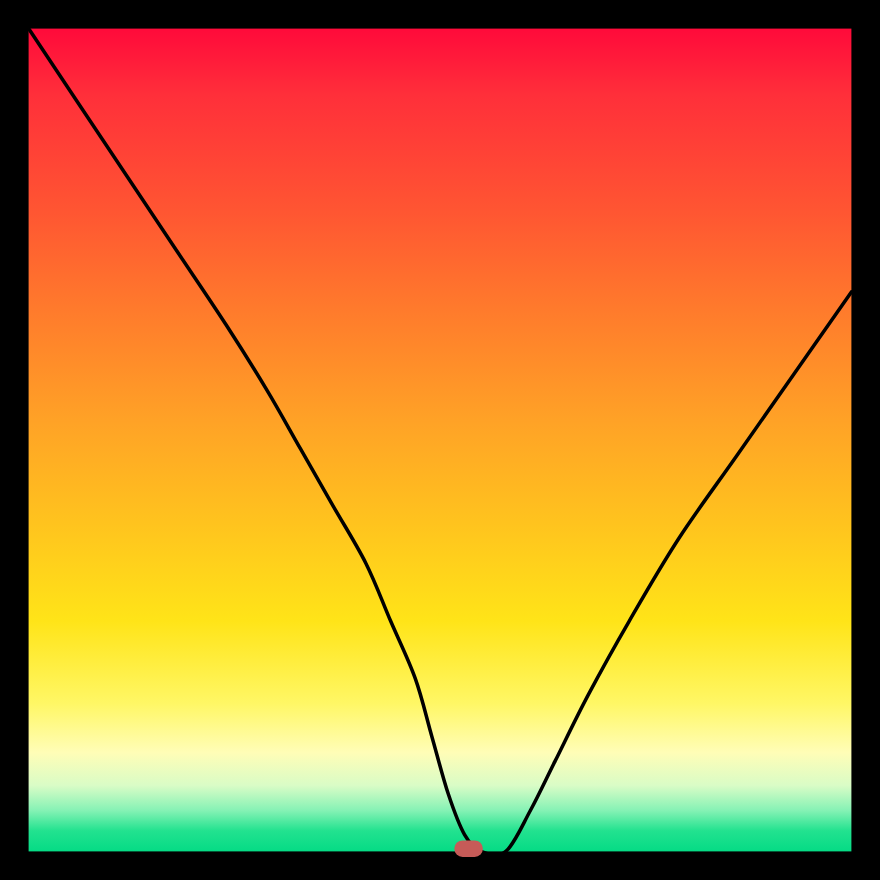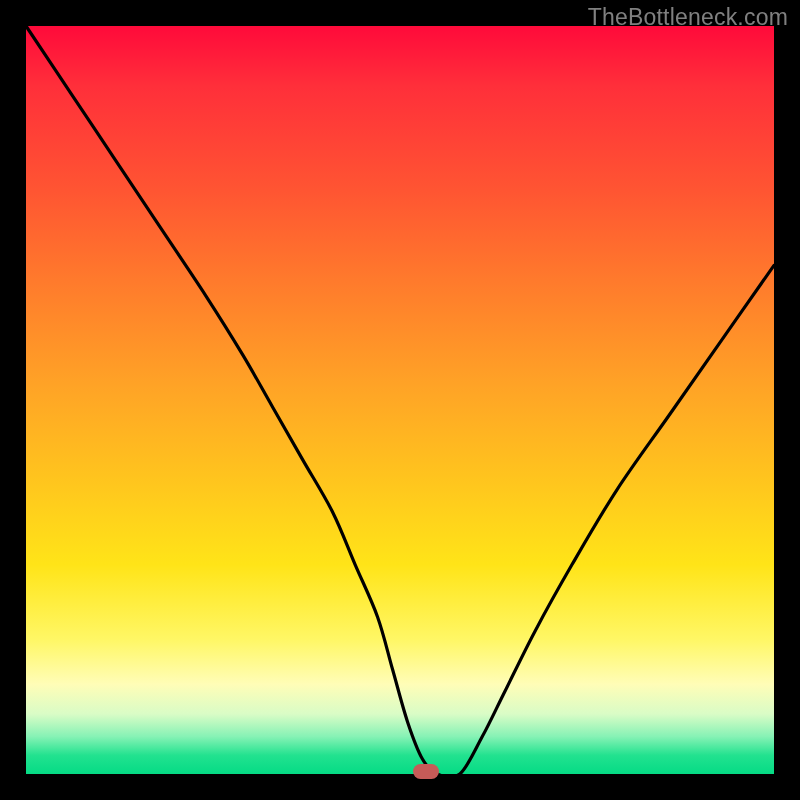--- a/index.html
+++ b/index.html
@@ -64,21 +64,20 @@
     height: 15px;
     border-radius: 9px;
     background: #c65b58;
   }
 </style>
 </head>
 <body>
 
 <div class="frame">
 
-  <div class="watermark">TheBottleneck.com</div>
 
   <div class="plot-area">
 
     <svg class="curve" viewBox="0 0 748 748" preserveAspectRatio="none">
       <path id="curve-path" fill="none" stroke="#000" stroke-width="3.2" stroke-linecap="round" stroke-linejoin="round" d="M 0 0 C 7.4799999999999995 11.21999999999999 29.919999999999995 44.87999999999994 44.879999999999995 67.31999999999994 C 59.839999999999996 89.75999999999993 74.8 112.19999999999997 89.75999999999999 134.64 C 104.71999999999998 157.08 119.67999999999999 179.52000000000004 134.64 201.96000000000004 C 149.6 224.40000000000003 165.80666666666664 248.08666666666664 179.51999999999998 269.28 C 193.23333333333332 290.4733333333333 205.7 310.41999999999996 216.92 329.11999999999995 C 228.14 347.81999999999994 236.86666666666667 364.02666666666664 246.84 381.48 C 256.81333333333333 398.9333333333334 266.78666666666663 416.3866666666667 276.76 433.84000000000003 C 286.73333333333335 451.29333333333335 297.9533333333333 468.74666666666667 306.68 486.2 C 315.4066666666667 503.6533333333333 321.64 521.1066666666666 329.12 538.56 C 336.6 556.0133333333333 345.32666666666665 573.4666666666667 351.56 590.9200000000001 C 357.79333333333335 608.3733333333334 361.5333333333333 625.8266666666666 366.52 643.28 C 371.50666666666666 660.7333333333333 376.49333333333334 680.68 381.48 695.64 C 386.4666666666667 710.6 391.4533333333333 724.3133333333333 396.44 733.04 C 401.4266666666667 741.7666666666667 405.1666666666667 745.5066666666667 411.40000000000003 748 C 417.6333333333334 750.4933333333333 426.36 754.2333333333333 433.84 748 C 441.31999999999994 741.7666666666667 448.79999999999995 724.3133333333334 456.28 710.6 C 463.76 696.8866666666667 469.99333333333334 683.1733333333334 478.72 665.72 C 487.4466666666667 648.2666666666667 497.4200000000001 627.0733333333334 508.64000000000004 605.88 C 519.86 584.6866666666666 532.3266666666666 562.2466666666667 546.04 538.56 C 559.7533333333333 514.8733333333332 574.7133333333334 488.6933333333333 590.9200000000001 463.76 C 607.1266666666668 438.82666666666665 625.8266666666666 413.8933333333334 643.28 388.96000000000004 C 660.7333333333333 364.0266666666667 678.1866666666666 339.09333333333336 695.64 314.16 C 713.0933333333334 289.2266666666667 739.2733333333333 251.82666666666663 748 239.35999999999996"></path>
     </svg>
 
     <div class="marker" id="marker" style="left: 387.18px; top: 738px;"></div>
 
   </div>

